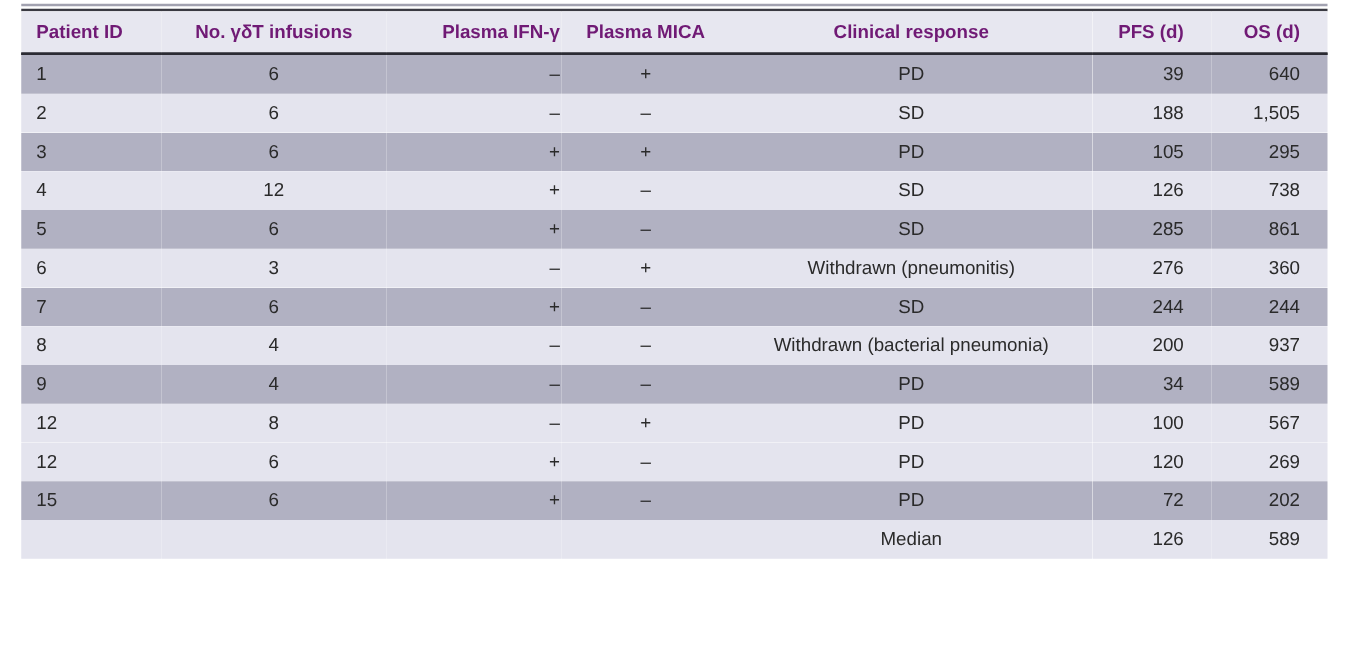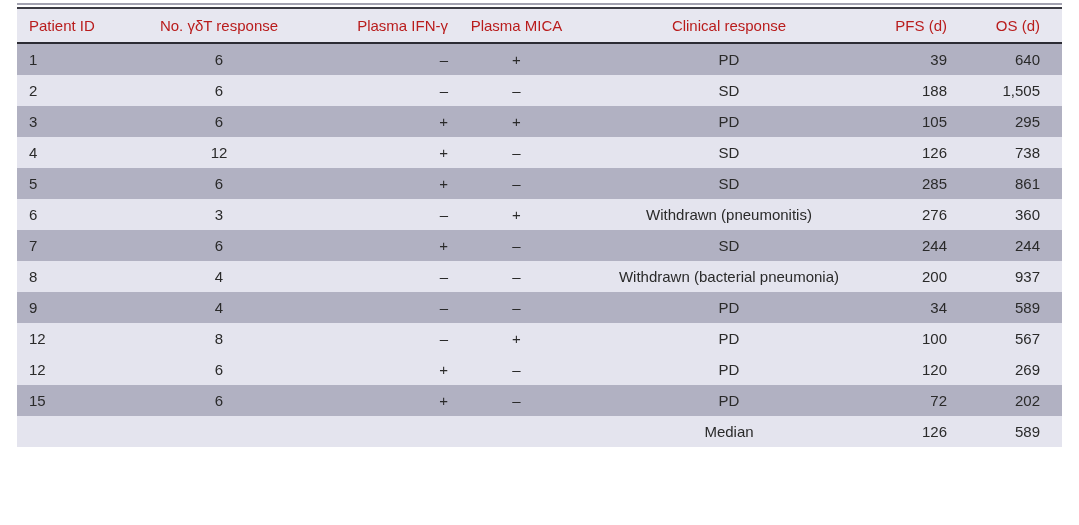--- a/index.html
+++ b/index.html
@@ -20,23 +20,23 @@
   .rule-top-thin  { height: 2px; background: #a2a2b0; margin-bottom: 2px; }
   .rule-top-thick { height: 2px; background: #3a3a42; }
   table {
     width: 1045px;
     border-collapse: collapse;
     table-layout: fixed;
   }
   thead th {
     background: #e7e7f0;
     height: 31px;
-    font-weight: normal;
+    font-weight: bold;
     font-size: 15px;
-    color: #b91c1c;
+    color: #701a75;
     border-bottom: 2px solid #2b2b33;
     white-space: nowrap;
     overflow: hidden;
   }
   tbody td {
     height: 29px;
     font-size: 15px;
     color: #2a2a2a;
     white-space: nowrap;
     overflow: hidden;
@@ -64,21 +64,21 @@
       <col style="width:180px">
       <col style="width:140px">
       <col style="width:135px">
       <col style="width:290px">
       <col style="width:95px">
       <col style="width:93px">
     </colgroup>
     <thead>
       <tr>
         <th class="c0">Patient ID</th>
-        <th class="c1">No. γδT response</th>
+        <th class="c1">No. γδT infusions</th>
         <th class="c2">Plasma IFN-γ</th>
         <th class="c3">Plasma MICA</th>
         <th class="c4">Clinical response</th>
         <th class="c5">PFS (d)</th>
         <th class="c6">OS (d)</th>
       </tr>
     </thead>
     <tbody>
         <tr class="dark">
           <td class="c0">1</td>

